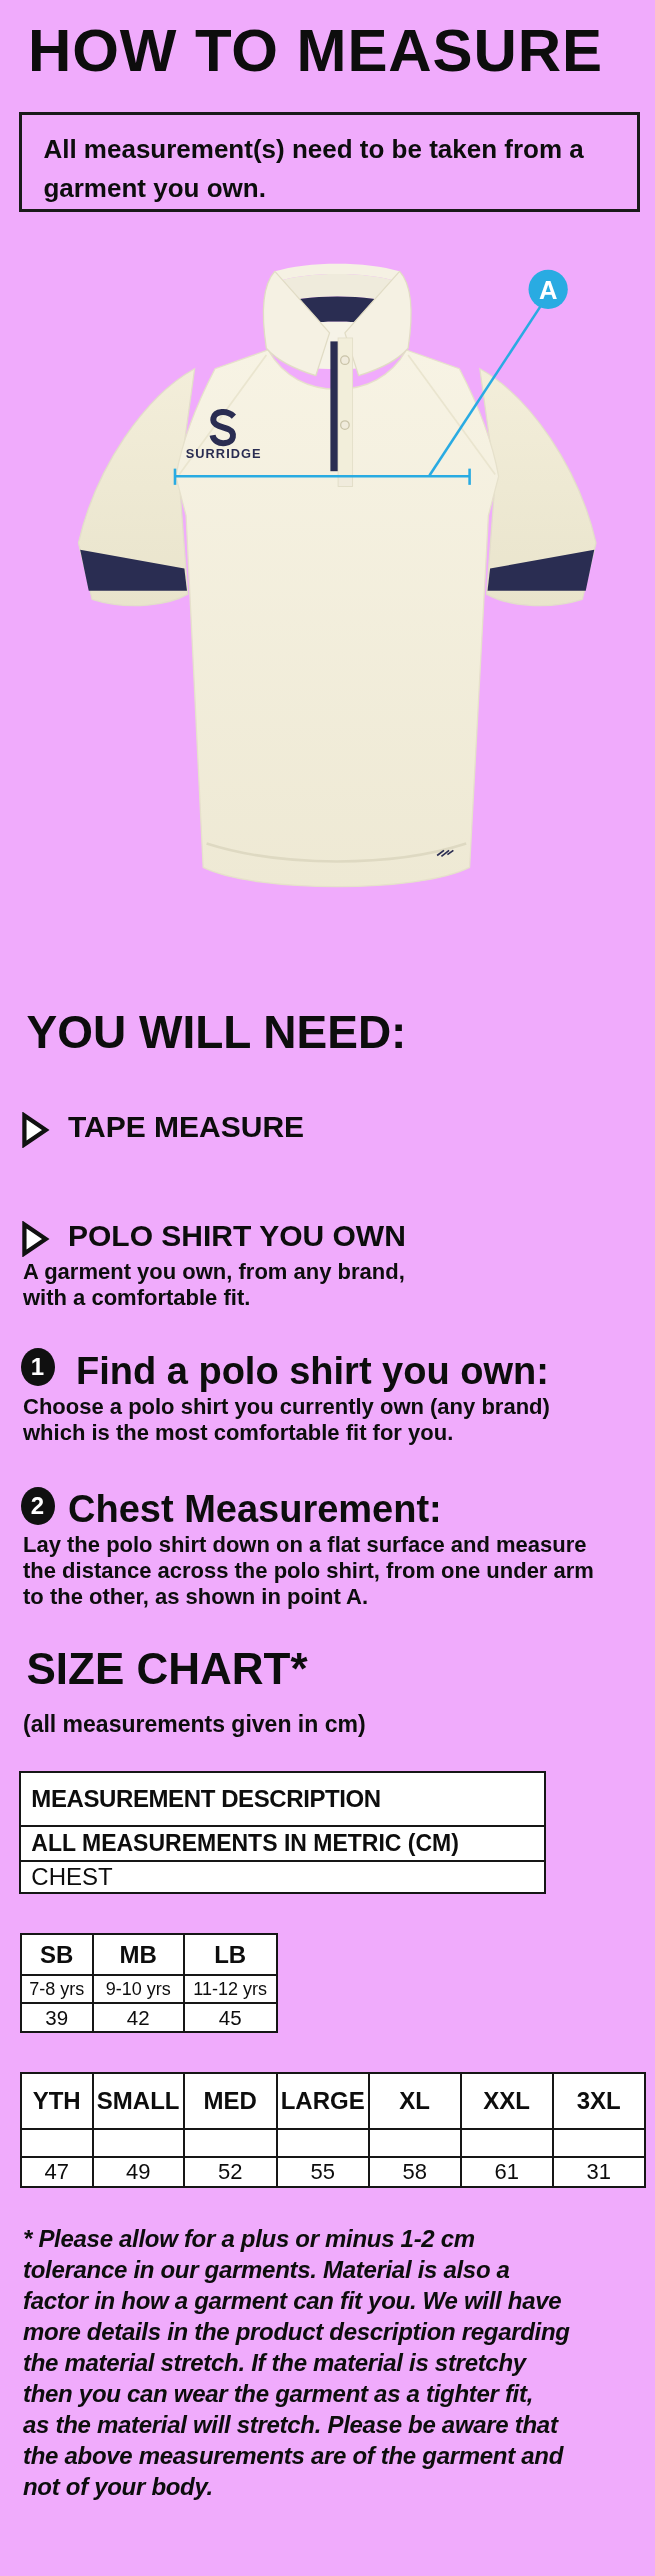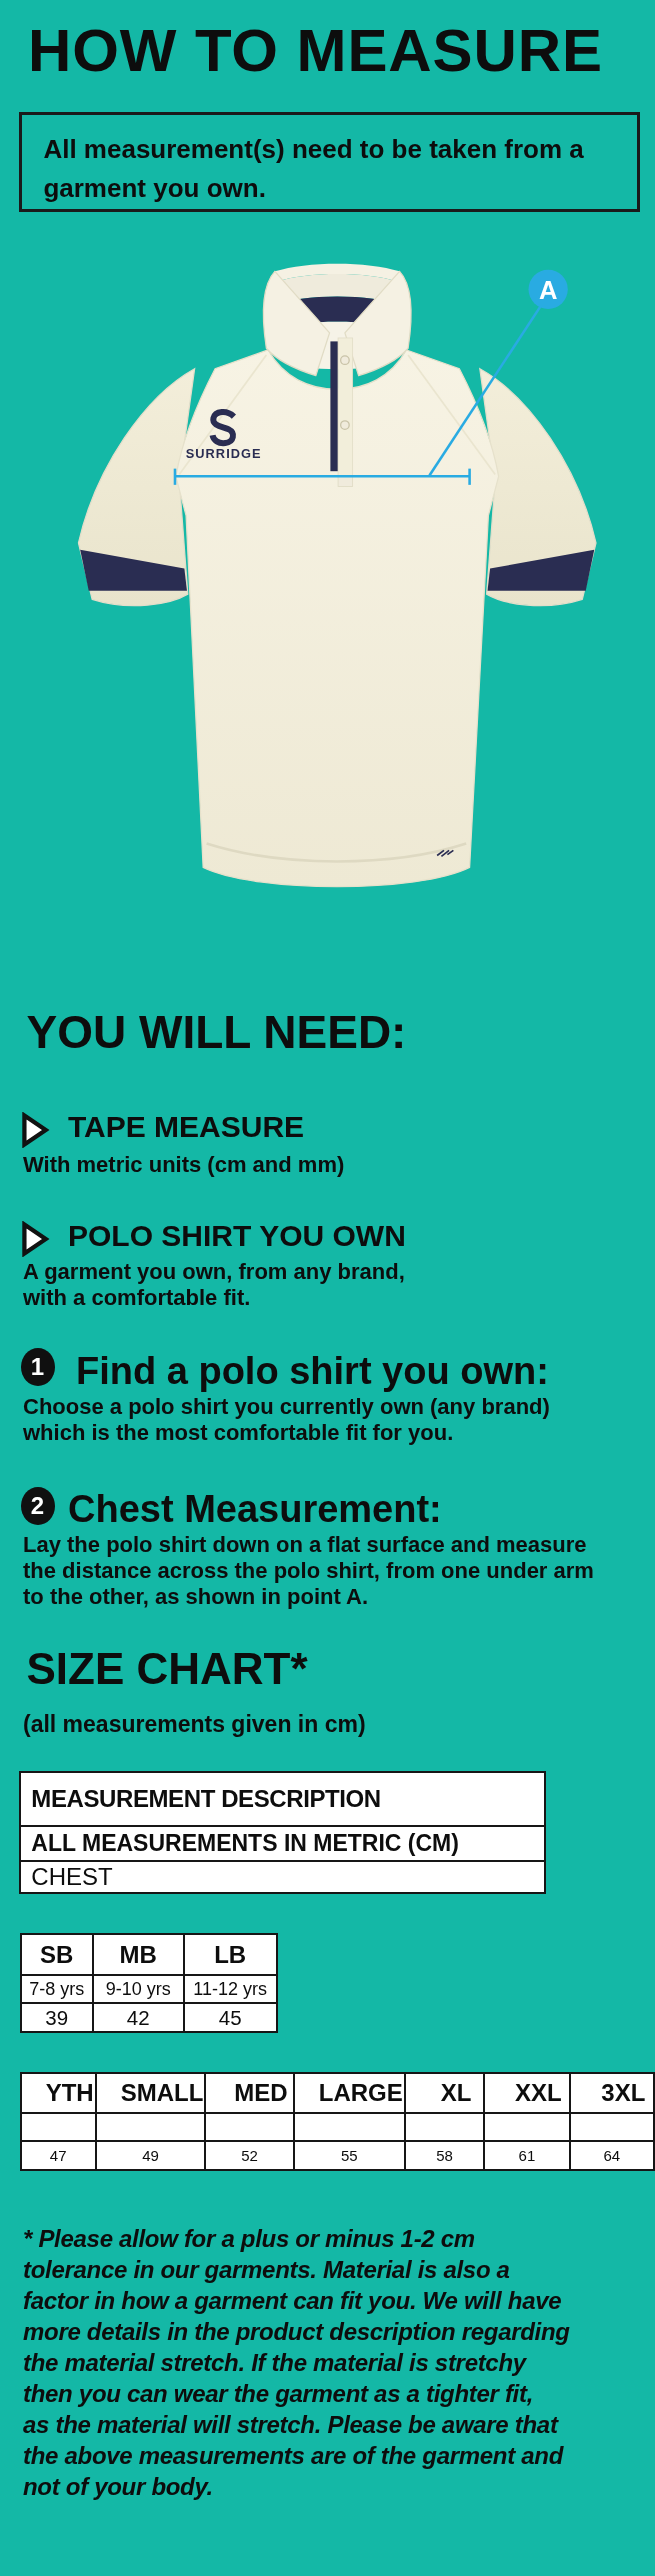--- a/index.html
+++ b/index.html
@@ -1,16 +1,16 @@
 <!DOCTYPE html>
 <html style="font-size:13.7px"><head>
 <meta charset="utf-8">
 <style>
   html,body{margin:0;padding:0;background:#ffffff;}
-  .page{position:relative;width:655px;height:2576px;background:#14b8a6;overflow:hidden;
+  .page{position:relative;width:655px;height:2576px;background:#f0abfc;overflow:hidden;
         font-family:"Liberation Sans", sans-serif;color:#0d0d0d;}
   .abs{position:absolute;}
   .h1{font-size:60px;font-weight:bold;letter-spacing:0.9px;line-height:1;white-space:nowrap;}
   .h2{font-size:46px;font-weight:bold;letter-spacing:0;line-height:1;white-space:nowrap;}
   .h3{font-size:44px;font-weight:bold;line-height:1;white-space:nowrap;}
   .note-box{border:3.4px solid #1a1a1a;box-sizing:border-box;}
   .note-text{font-size:26px;font-weight:bold;line-height:39px;white-space:pre-line;padding:14.5px 8.5px 0 21.4px;}
   .item-title{font-size:30px;font-weight:bold;line-height:1;white-space:nowrap;}
   .body-text{font-size:22px;font-weight:bold;line-height:26px;white-space:pre-line;}
   .step-circle{width:34px;height:38px;background:#101010;border-radius:50%;color:#ffffff;
@@ -20,23 +20,23 @@
   table{border-collapse:collapse;}
   td{border:2.6px solid #161616;box-sizing:border-box;background:#ffffff;}
   .t-desc td{text-align:left;padding-left:10.3px;}
   .t-desc .r1 td{height:54px;font-size:24px;font-weight:bold;letter-spacing:-0.4px;}
   .t-desc .r2 td{height:35px;font-size:23px;font-weight:bold;}
   .t-desc .r3 td{height:24px;font-size:24px;font-weight:normal;}
   .t-grid td{text-align:center;vertical-align:middle;}
   .t-youth .r1 td{height:41px;font-size:24px;font-weight:bold;}
   .t-youth .r2 td{height:28px;font-size:18px;}
   .t-youth .r3 td{height:29px;font-size:20.5px;}
-  .t-adult .r1 td{height:40px;font-size:24px;font-weight:bold;padding-left:24px;}
+  .t-adult .r1 td{height:56px;font-size:24px;font-weight:bold;}
   .t-adult .r2 td{height:28px;font-size:18px;}
-  .t-adult .r3 td{height:29px;font-size:15px;}
+  .t-adult .r3 td{height:29px;font-size:22px;}
   .disclaimer{font-size:24px;font-weight:bold;font-style:italic;line-height:31px;white-space:pre-line;letter-spacing:-0.3px;}
 </style>
 </head>
 <body>
 
 <div class="page">
 
   <div class="abs h1" style="left:28px;top:20.5px;">HOW TO MEASURE</div>
 
   <div class="abs note-box" style="left:19px;top:112px;width:621px;height:100px;">
@@ -94,21 +94,20 @@
       <text x="582" y="50" text-anchor="middle" font-size="30" font-weight="bold" fill="#ffffff">A</text>
     </svg>
   </div>
 
   <div class="abs h2" style="left:26.5px;top:1009px;">YOU WILL NEED:</div>
 
   <svg class="abs" style="left:20.5px;top:1112px;" width="29" height="36" viewBox="0 0 34 42">
     <polygon points="4,4 29,21 4,38" fill="#ffffff" stroke="#111111" stroke-width="5"></polygon>
   </svg>
   <div class="abs item-title" style="left:68px;top:1112px;">TAPE MEASURE</div>
-  <div class="abs body-text" style="left:23px;top:1152px;width:615px;">With metric units (cm and mm)</div>
 
   <svg class="abs" style="left:20.5px;top:1221px;" width="29" height="36" viewBox="0 0 34 42">
     <polygon points="4,4 29,21 4,38" fill="#ffffff" stroke="#111111" stroke-width="5"></polygon>
   </svg>
   <div class="abs item-title" style="left:68px;top:1221px;">POLO SHIRT YOU OWN</div>
   <div class="abs body-text" style="left:23px;top:1259px;width:615px;">A garment you own, from any brand,
 with a comfortable fit.</div>
 
   <div class="abs step-circle" style="left:20.5px;top:1348px;">1</div>
   <div class="abs step-title" style="left:68px;top:1352px;margin-left:8px;">Find a polo shirt you own:</div>
@@ -192,21 +191,21 @@
       <td></td>
       <td></td>
     </tr>
     <tr class="r3">
       <td>47</td>
       <td>49</td>
       <td>52</td>
       <td>55</td>
       <td>58</td>
       <td>61</td>
-      <td>64</td>
+      <td>31</td>
     </tr>
   </tbody>
     </table>
 
   <div class="abs disclaimer" style="left:23px;top:2223px;width:637px;">* Please allow for a plus or minus 1-2 cm
 tolerance in our garments. Material is also a
 factor in how a garment can fit you. We will have
 more details in the product description regarding
 the material stretch.  If the material is stretchy
 then you can wear the garment as a tighter fit,

